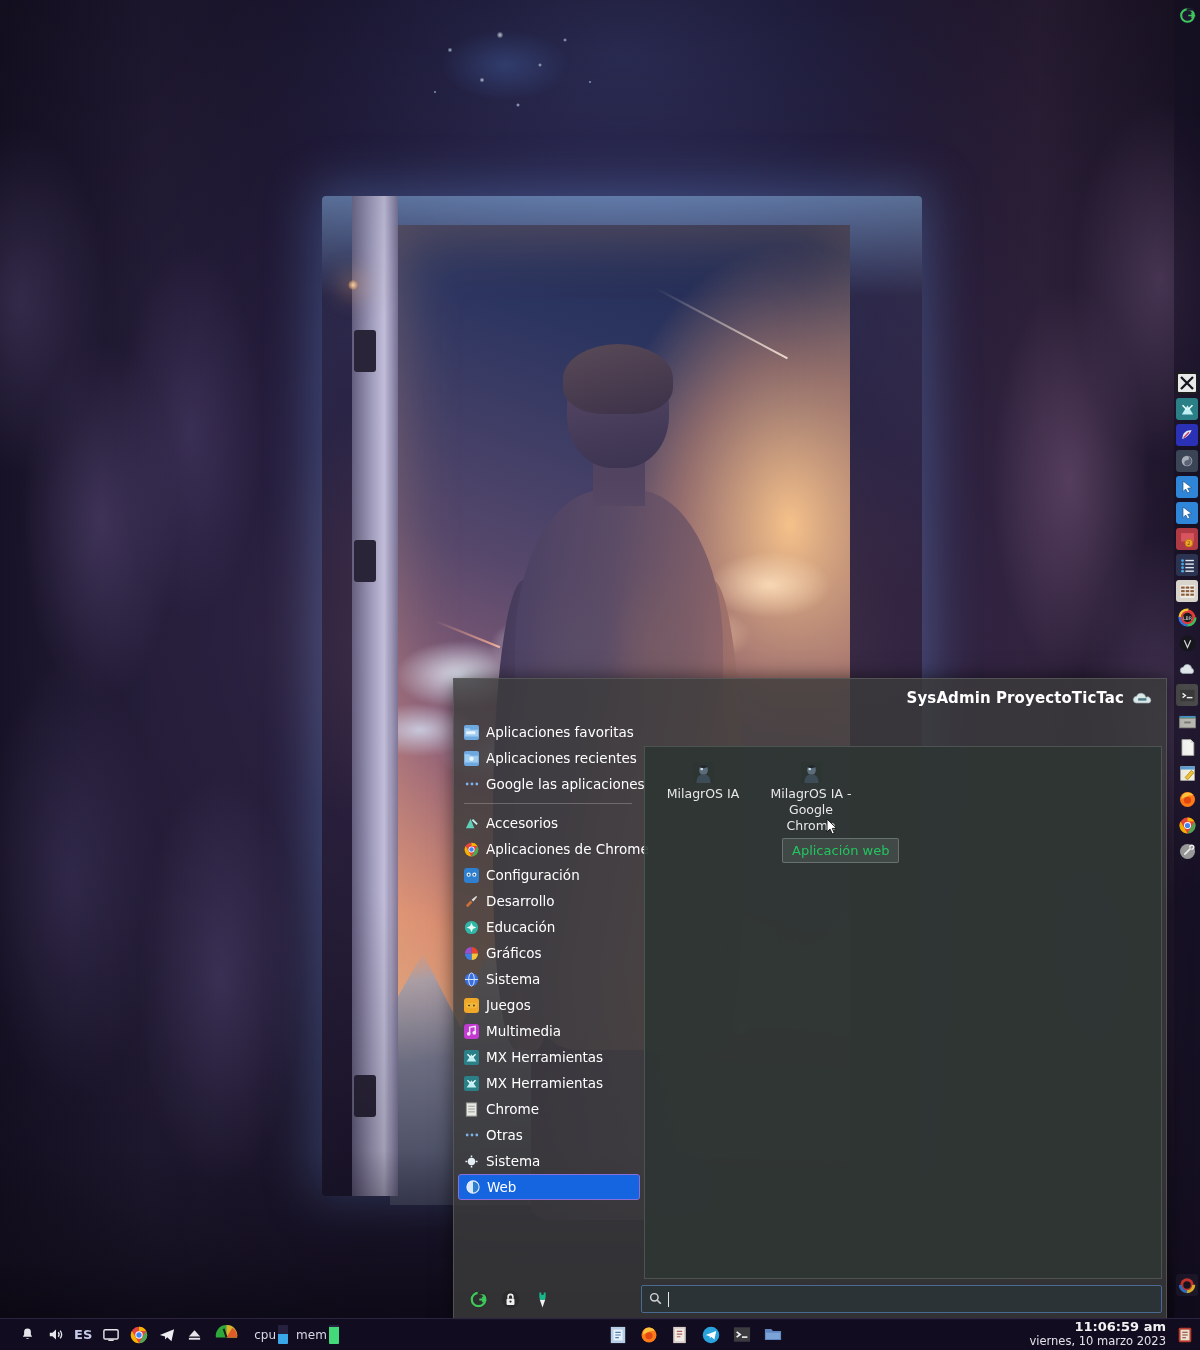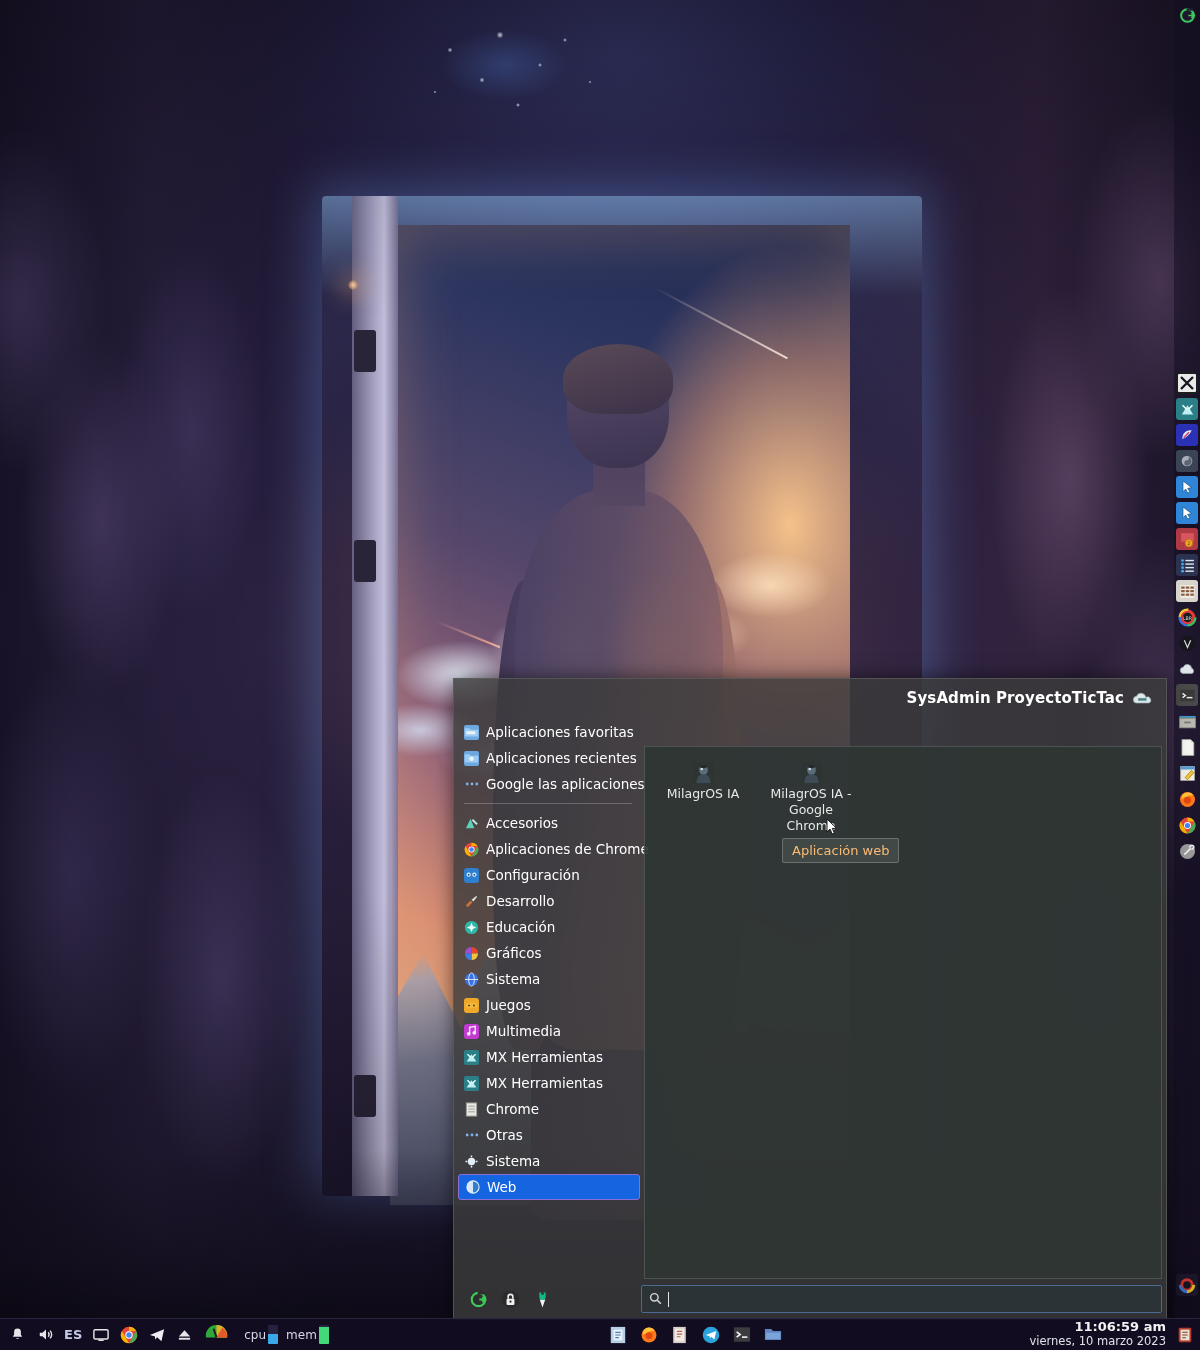--- a/index.html
+++ b/index.html
@@ -282,21 +282,21 @@
     display: flex; align-items: center; justify-content: center;
   }
   .app-label {
     color: #e8e8e8; font-size: 12.5px; line-height: 16px;
     text-align: center; max-width: 92px; word-wrap: break-word;
   }
   #tooltip {
     position: absolute; left: 137px; top: 91px;
     background: rgba(66,74,72,0.97);
     border: 1px solid rgba(110,118,116,0.9);
-    color: #fdba74; font-size: 13px;
+    color: #22c55e; font-size: 13px;
     padding: 4px 9px; border-radius: 2px; white-space: nowrap;
   }
   #cursor {
     position: absolute; left: 181px; top: 71px;
     width: 12px; height: 18px;
   }
 
   #menu-footer { height: 40px; flex: none; display: flex; align-items: center; }
   #footer-actions {
     width: 187px; flex: none;
@@ -319,21 +319,21 @@
   }
   #search-input-text { color: #d9d9d9; font-size: 13px; }
 
   
   #taskbar {
     position: absolute; left: 0; bottom: 0; width: 1200px; height: 32px;
     background: rgba(18,13,32,0.93);
     display: flex; align-items: center;
     border-top: 1px solid rgba(70,60,100,0.5);
   }
-  #tray-left { display: flex; align-items: center; gap: 9px; padding-left: 8px; }
+  #tray-left { display: flex; align-items: center; gap: 9px; padding-left: 18px; }
   .tray-ico {
     width: 19px; height: 19px; display: flex; align-items: center; justify-content: center;
     font-size: 13px; color: #dcdcdc; line-height: 1;
   }
   #kbd-layout { color: #c7c9e8; font-size: 13px; font-weight: bold; }
   #monitors {
     display: flex; align-items: center; gap: 2px; margin-left: 6px;
   }
   .mon-label { color: #d8d8e6; font-size: 12px; }
   .mon-bar {

